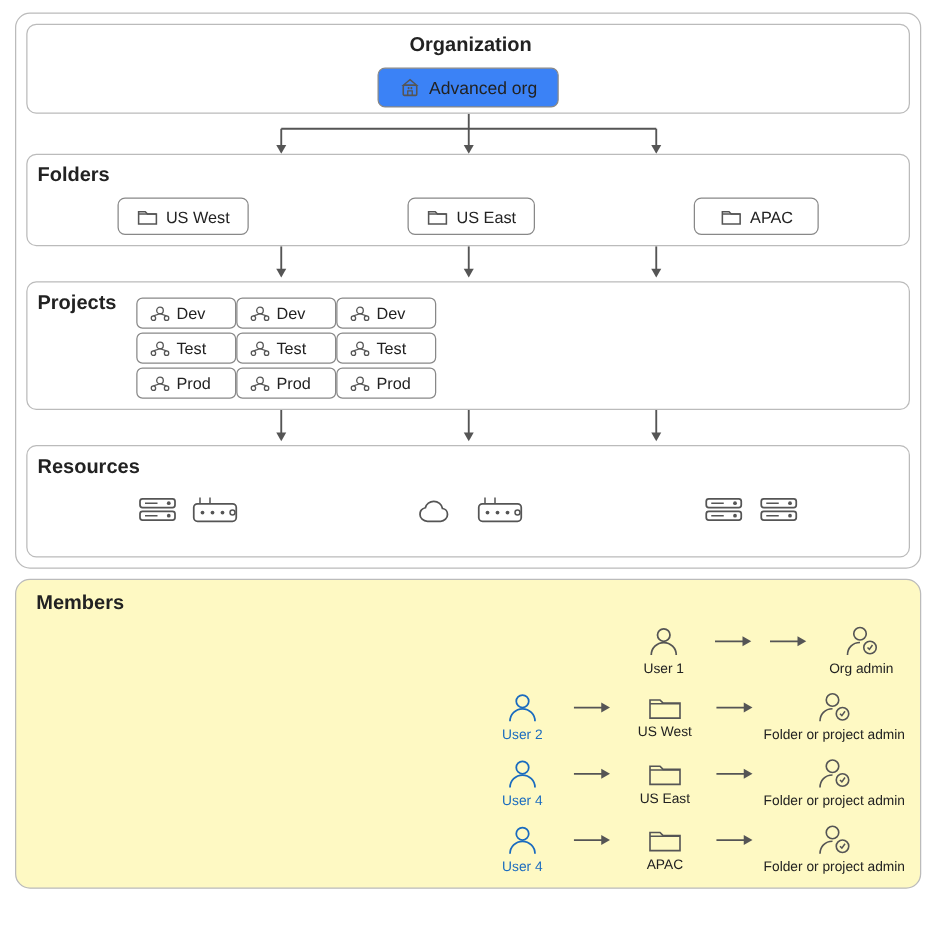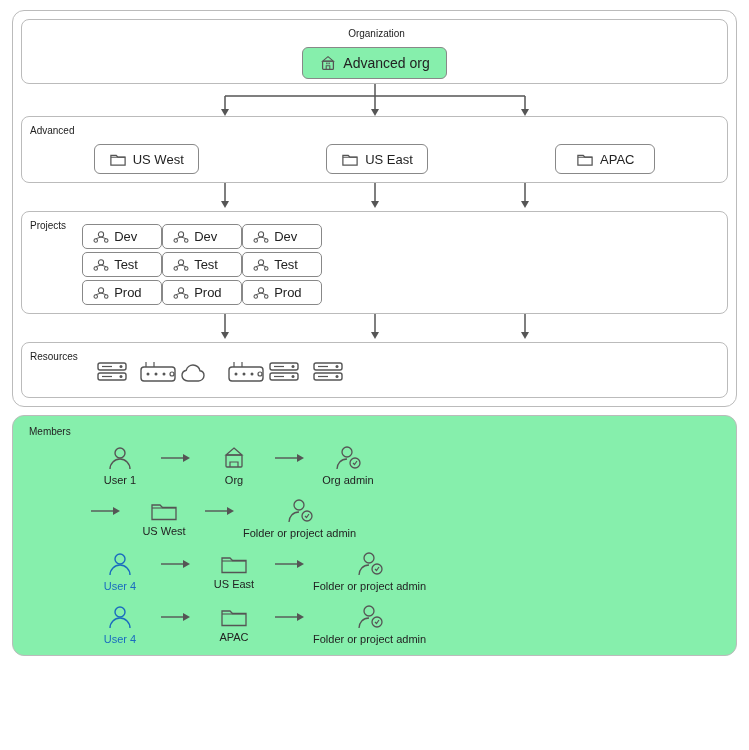--- a/index.html
+++ b/index.html
@@ -23,22 +23,22 @@
     .top-section {
       border: 1.5px solid #bbb;
       border-radius: 12px;
       padding: 8px 8px 0 8px;
       display: flex;
       flex-direction: column;
       gap: 0;
     }
 
     .section-label {
-      font-size: 10px;
-      font-weight: 400;
+      font-size: 16px;
+      font-weight: 700;
       color: #222;
       margin-bottom: 4px;
       padding-left: 4px;
     }
 
     
     .org-row {
       border: 1.5px solid #bbb;
       border-radius: 8px;
       padding: 8px 0 4px 0;
@@ -48,21 +48,21 @@
       align-items: center;
     }
 
     .org-node {
       border: 1.5px solid #888;
       border-radius: 6px;
       padding: 6px 16px;
       display: flex;
       align-items: center;
       gap: 6px;
-      background: #86efac;
+      background: #3b82f6;
     }
 
     
     .folders-row {
       border: 1.5px solid #bbb;
       border-radius: 8px;
       padding: 8px 0 4px 0;
       margin-bottom: 0;
       display: flex;
       flex-direction: column;
@@ -120,58 +120,60 @@
       align-items: center;
       gap: 5px;
       background: #fff;
       min-width: 80px;
     }
 
     
     .resources-row {
       border: 1.5px solid #bbb;
       border-radius: 8px;
-      padding: 8px 0 4px 0;
+      padding: 8px 0 16px 0;
       margin-bottom: 8px;
       display: flex;
+      flex-direction: column;
     }
 
     .resources-content {
       display: flex;
       justify-content: space-around;
       align-items: center;
       padding: 6px 16px 0 16px;
     }
 
     .resource-group {
       display: flex;
       gap: 8px;
       align-items: center;
     }
 
     
     .members-section {
       border: 1.5px solid #bbb;
       border-radius: 12px;
-      background: #86efac;
+      background: #fef9c3;
       padding: 10px 12px;
     }
 
     .members-grid {
       display: flex;
       flex-direction: column;
       gap: 10px;
       margin-top: 6px;
     }
 
     .member-row {
       display: flex;
       align-items: center;
       gap: 0;
       padding-left: 60px;
+      justify-content: flex-end;
     }
 
     .member-item {
       display: flex;
       flex-direction: column;
       align-items: center;
       gap: 3px;
       min-width: 70px;
     }
 
@@ -231,21 +233,21 @@
 
         <line x1="230" y1="12" x2="230" y2="28" stroke="#555" stroke-width="1.5"></line>
         <polygon points="226,25 230,32 234,25" fill="#555"></polygon>
 
         <line x1="380" y1="12" x2="380" y2="28" stroke="#555" stroke-width="1.5"></line>
         <polygon points="376,25 380,32 384,25" fill="#555"></polygon>
       </svg>
     </div>
 
     <div class="folders-row">
-      <div class="section-label folders-label">Advanced</div>
+      <div class="section-label folders-label">Folders</div>
       <div class="folders-content">
         <div class="folder-node">
           <svg width="18" height="16" viewBox="0 0 20 18" fill="none">
             <path d="M2 5h6l2 2h8v9H2V5z" stroke="#555" stroke-width="1.4" fill="none"></path>
             <path d="M2 7h16" stroke="#555" stroke-width="1.2"></path>
           </svg>
           <span>US West</span>
         </div>
         <div class="folder-node">
           <svg width="18" height="16" viewBox="0 0 20 18" fill="none">
@@ -471,46 +473,45 @@
             <path d="M4 26c0-5.5 4.5-10 10-10s10 4.5 10 10" stroke="#555" stroke-width="1.4" fill="none"></path>
           </svg>
           <span class="member-item-label">User 1</span>
         </div>
         <div class="member-arrow">
           <svg width="32" height="14" viewBox="0 0 32 14">
             <line x1="0" y1="7" x2="26" y2="7" stroke="#555" stroke-width="1.4"></line>
             <polygon points="22,3 29,7 22,11" fill="#555"></polygon>
           </svg>
         </div>
-        <div class="member-item">
-          <svg width="28" height="28" viewBox="0 0 28 28" fill="none">
-            <rect x="6" y="12" width="16" height="12" rx="1" stroke="#555" stroke-width="1.3" fill="none"></rect>
-            <path d="M10 24v-5h8v5" stroke="#555" stroke-width="1.2" fill="none"></path>
-            <path d="M14 5l8 7H6l8-7z" stroke="#555" stroke-width="1.2" fill="none"></path>
-          </svg>
-          <span class="member-item-label">Org</span>
-        </div>
         <div class="member-arrow">
           <svg width="32" height="14" viewBox="0 0 32 14">
             <line x1="0" y1="7" x2="26" y2="7" stroke="#555" stroke-width="1.4"></line>
             <polygon points="22,3 29,7 22,11" fill="#555"></polygon>
           </svg>
         </div>
         <div class="member-item">
           <svg width="28" height="28" viewBox="0 0 28 28" fill="none">
             <circle cx="13" cy="9" r="5" stroke="#555" stroke-width="1.3" fill="none"></circle>
             <path d="M3 26c0-5.5 4-10 10-10" stroke="#555" stroke-width="1.3" fill="none"></path>
             <circle cx="21" cy="20" r="5" stroke="#555" stroke-width="1.3" fill="none"></circle>
             <path d="M19 20l1.5 1.5L23 18" stroke="#555" stroke-width="1.2"></path>
           </svg>
           <span class="member-item-label">Org admin</span>
         </div>
       </div>
 
       <div class="member-row">
+        <div class="member-item">
+          <svg width="28" height="28" viewBox="0 0 28 28" fill="none">
+            <circle cx="14" cy="10" r="5" stroke="#1a6bbf" stroke-width="1.4" fill="none"></circle>
+            <path d="M4 26c0-5.5 4.5-10 10-10s10 4.5 10 10" stroke="#1a6bbf" stroke-width="1.4" fill="none"></path>
+          </svg>
+          <span class="member-item-label blue-text">User 2</span>
+        </div>
         <div class="member-arrow">
           <svg width="32" height="14" viewBox="0 0 32 14">
             <line x1="0" y1="7" x2="26" y2="7" stroke="#555" stroke-width="1.4"></line>
             <polygon points="22,3 29,7 22,11" fill="#555"></polygon>
           </svg>
         </div>
         <div class="member-item">
           <svg width="28" height="24" viewBox="0 0 28 24" fill="none">
             <path d="M2 7h8l2.5 2.5H26v12H2V7z" stroke="#555" stroke-width="1.3" fill="none"></path>
             <path d="M2 10h24" stroke="#555" stroke-width="1.1"></path>

